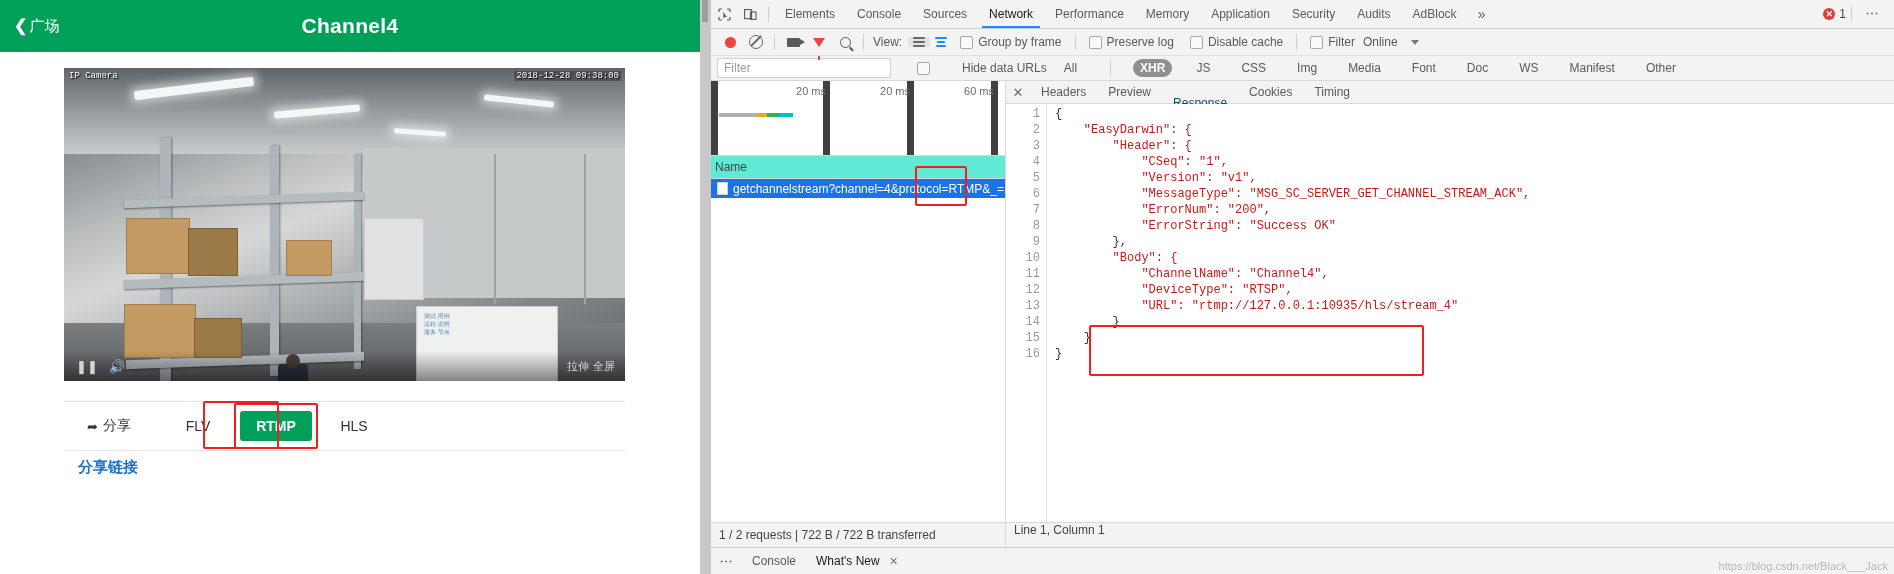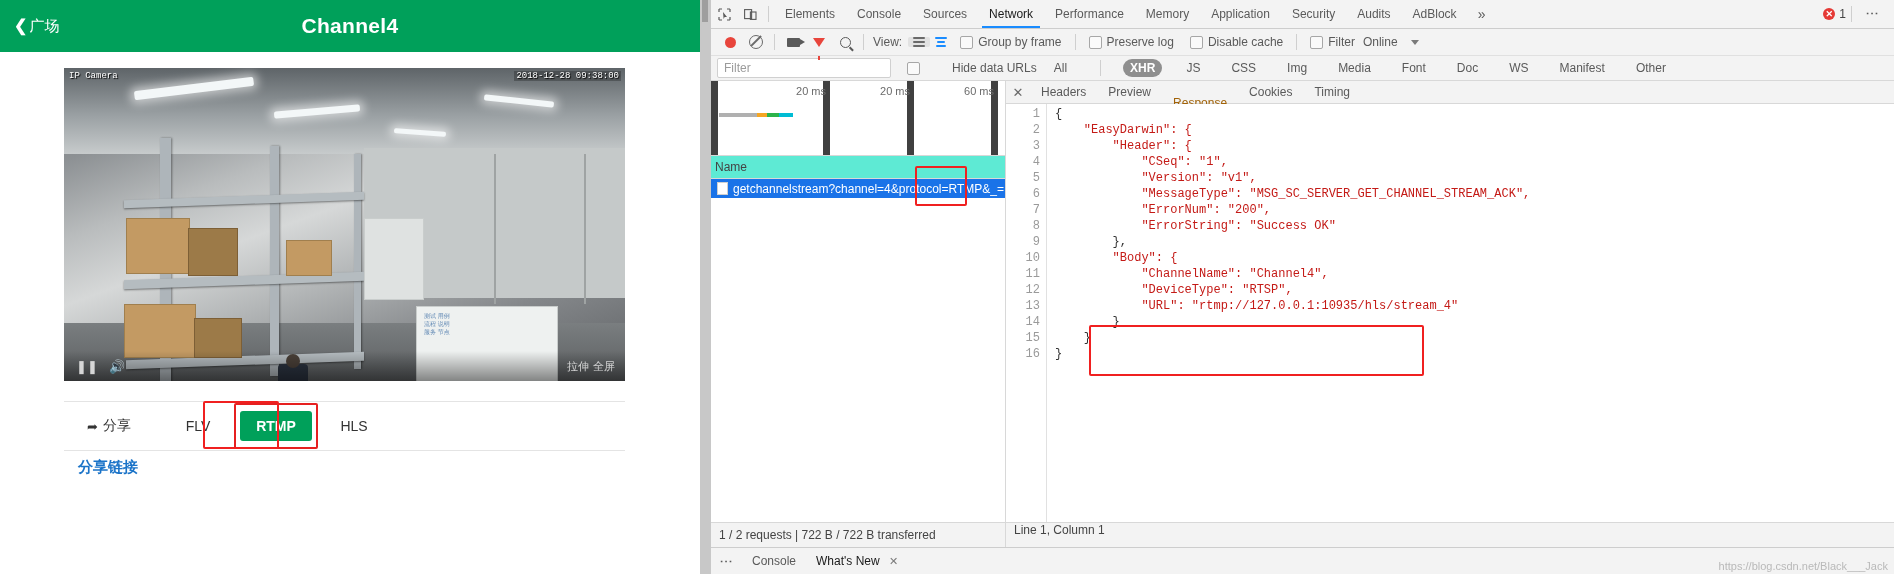--- a/index.html
+++ b/index.html
@@ -196,21 +196,21 @@
 
   .net-right{flex:1;display:flex;flex-direction:column;background:#fff;min-width:0;}
   .detail-tabs{
     height:22px;display:flex;align-items:center;background:#f3f3f3;
     border-bottom:1px solid #d8d8d8;flex:none;
   }
   .close-x{width:24px;text-align:center;color:#6a6a6a;font-size:13px;}
   .dtab{
     padding:0 11px;height:22px;line-height:22px;font-size:12px;color:#5a5a5a;position:relative;white-space:nowrap;
   }
-  .dtab.active{color:#a16207;margin-top:21px;}
+  .dtab.active{color:#0c4a6e;margin-top:21px;}
   .dtab.active:after{content:"";position:absolute;left:4px;right:4px;bottom:0;height:2px;background:#1a8cff;}
   .code-area{flex:1;display:flex;overflow:hidden;background:#fff;position:relative;font-family:"Liberation Mono",monospace;font-size:12px;}
   .gutter{
     width:34px;text-align:right;padding:2px 6px 0 0;color:#9a9a9a;
     border-right:1px solid #e1e1e1;background:#fff;user-select:none;flex:none;
   }
   .gutter div{height:16px;line-height:16px;}
   .code-lines{padding:2px 0 0 8px;flex:1;overflow:hidden;position:relative;}
   .code-lines div{height:16px;line-height:16px;white-space:pre;color:#333;}
   .code-status{
@@ -410,21 +410,21 @@
       <div class="online-sel">
         <span>Online</span>
         <span class="chev"></span>
       </div>
     </div>
 
     <div class="dt-filter-row">
       <div class="filter-box">
         <span>Filter</span>
       </div>
-      <label class="cb-lbl" style="margin-left:16px;gap:32px;">
+      <label class="cb-lbl" style="margin-left:26px;gap:32px;">
         <span class="cb"></span>
         <span>Hide data URLs</span>
       </label>
       <div class="ftypes" style="margin-left:2px;">
         <span class="ftype all">All</span>
         <span class="vsep"></span>
         <span class="ftype active">XHR</span>
         <span class="ftype">JS</span>
         <span class="ftype">CSS</span>
         <span class="ftype">Img</span>

